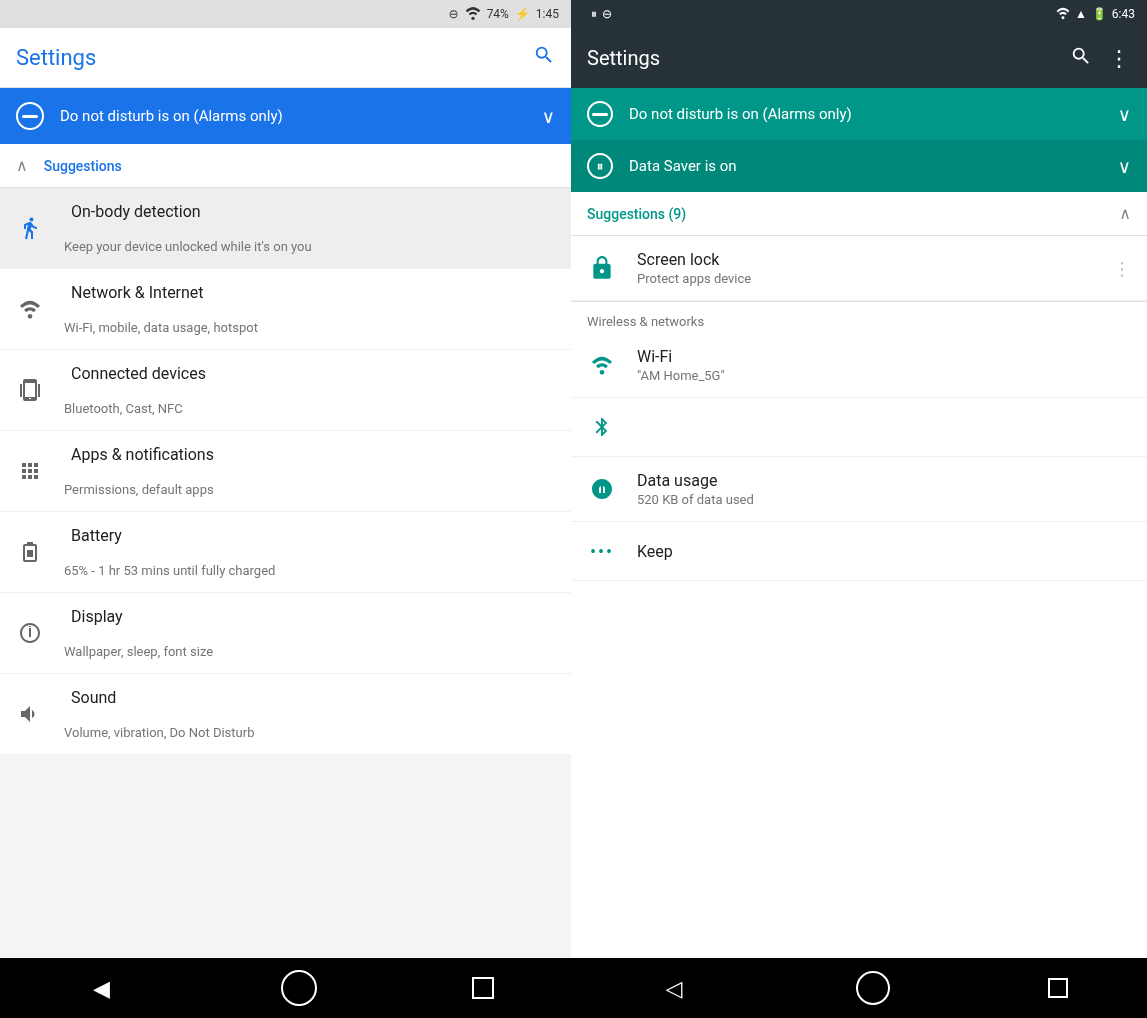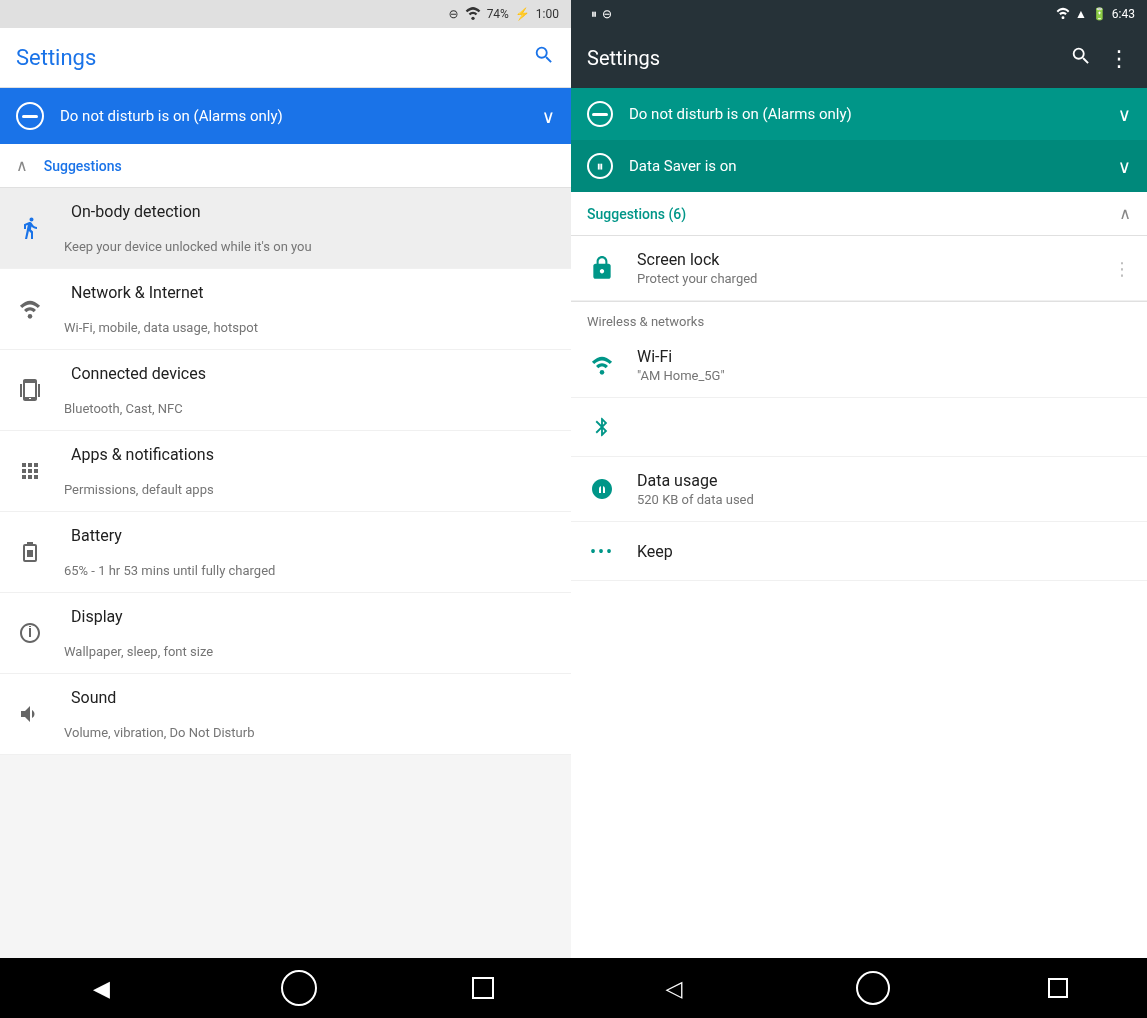--- a/index.html
+++ b/index.html
@@ -83,21 +83,21 @@
       <span>⊖</span>
       <span>
         <svg width="16" height="14" viewBox="0 0 24 18" fill="#333">
             <path d="M1 5.5C4.6 2 9.05 0 12 0s7.4 2 11 5.5l-2.5 2.5C17.8 5.3 15 4 12 4s-5.8 1.3-8.5 4L1 5.5z"></path>
             <path d="M5.5 10C7.3 8.2 9.5 7 12 7s4.7 1.2 6.5 3L16 12.5C14.8 11.2 13.5 10.5 12 10.5s-2.8.7-4 2L5.5 10z"></path>
             <circle cx="12" cy="17" r="2.5"></circle>
           </svg>
       </span>
       <span>74%</span>
       <span>⚡</span>
-      <span>1:00</span>
+      <span>1:45</span>
     </div>
 
     <div class="left-header">
       <span class="left-header-title">Settings</span>
       <span class="left-header-search">
         <svg width="22" height="22" viewBox="0 0 24 24" fill="#1a73e8">
             <path d="M15.5 14h-.79l-.28-.27A6.47 6.47 0 0 0 16 9.5 6.5 6.5 0 1 0 9.5 16c1.61 0 3.09-.59 4.23-1.57l.27.28v.79l5 4.99L20.49 19l-4.99-5zm-6 0C7.01 14 5 11.99 5 9.5S7.01 5 9.5 5 14 7.01 14 9.5 11.99 14 9.5 14z"></path>
           </svg>
       </span>
     </div>
@@ -243,33 +243,33 @@
       <span class="right-dnd-chevron">∨</span>
     </div>
 
     <div class="right-datasaver-banner">
       <div class="right-ds-icon">⏸</div>
       <span class="right-ds-text">Data Saver is on</span>
       <span class="right-ds-chevron">∨</span>
     </div>
 
     <div class="right-suggestions-header">
-      <span class="right-sugg-label">Suggestions (6)</span>
+      <span class="right-sugg-label">Suggestions (9)</span>
       <span class="right-sugg-chevron">∧</span>
     </div>
 
     <div class="right-menu-item">
       <div class="right-menu-icon">
         <svg width="26" height="26" viewBox="0 0 24 24" fill="#009688">
             <path d="M18 8h-1V6c0-2.76-2.24-5-5-5S7 3.24 7 6v2H6c-1.1 0-2 .9-2 2v10c0 1.1.9 2 2 2h12c1.1 0 2-.9 2-2V10c0-1.1-.9-2-2-2zm-6 9c-1.1 0-2-.9-2-2s.9-2 2-2 2 .9 2 2-.9 2-2 2zm3.1-9H8.9V6c0-1.71 1.39-3.1 3.1-3.1 1.71 0 3.1 1.39 3.1 3.1v2z"></path>
           </svg>
       </div>
       <div class="right-menu-content">
         <div class="right-menu-title">Screen lock</div>
-        <div class="right-menu-sub">Protect your charged</div>
+        <div class="right-menu-sub">Protect apps device</div>
       </div>
       <span class="right-menu-more">⋮</span>
     </div>
 
     <div class="divider"></div>
 
     <div class="section-header">Wireless &amp; networks</div>
 
     <div class="right-menu-item">
       <div class="right-menu-icon">

